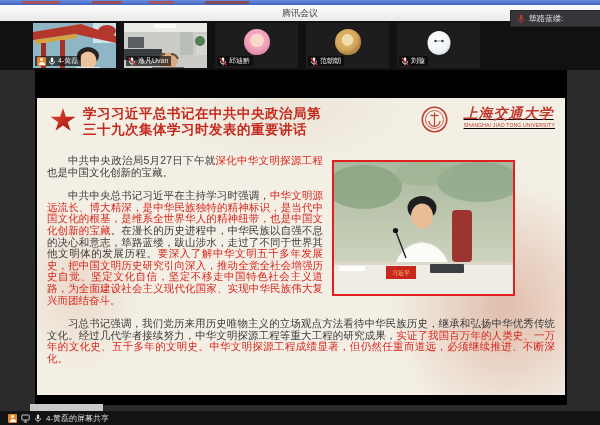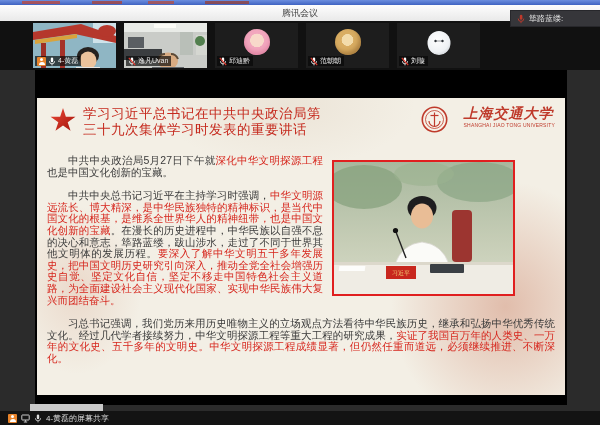--- a/index.html
+++ b/index.html
@@ -42,23 +42,23 @@
   .slide{left:2px;top:28px;width:528px;height:297px;background:#f3efe5;overflow:hidden;}
   .wm1{right:-35px;bottom:-15px;width:210px;height:230px;
        background:radial-gradient(ellipse at 55% 55%,rgba(200,120,92,.42),rgba(200,120,92,0) 70%);}
   .wm2{left:-25px;bottom:20px;width:130px;height:170px;
        background:radial-gradient(ellipse at 50% 50%,rgba(205,140,110,.22),rgba(205,140,110,0) 70%);}
   .wm3{left:120px;top:-20px;width:260px;height:90px;
        background:radial-gradient(ellipse at 50% 30%,rgba(190,160,130,.14),rgba(190,160,130,0) 70%);}
 
   .star{left:13px;top:10px;width:26px;height:25px;background:linear-gradient(135deg,#ef4a38,#9c0f06);
         clip-path:polygon(50% 0%,61% 35%,98% 35%,68% 57%,79% 91%,50% 70%,21% 91%,32% 57%,2% 35%,39% 35%);}
-  .slide-title{left:46px;top:8px;font-size:13.5px;font-weight:normal;color:#c52a1e;
+  .slide-title{left:46px;top:8px;font-size:13.5px;font-weight:bold;color:#c52a1e;
                line-height:16px;letter-spacing:.5px;}
-  .logo{right:10px;top:8px;display:flex;gap:16px;align-items:flex-start;}
+  .logo{right:10px;top:8px;display:flex;gap:16px;align-items:flex-start;text-decoration:underline;}
   .logo-cn{font-family:"DejaVu Serif","Liberation Serif",serif;font-style:italic;font-weight:bold;
            font-size:14px;color:#bf3a2b;letter-spacing:1px;line-height:15px;}
   .logo-en{font-size:5px;color:#bf3a2b;letter-spacing:.2px;margin-top:1px;}
 
   .slide-body{left:10px;top:57px;width:508px;font-size:10.5px;line-height:11.6px;
               color:#3a3a3a;text-align:justify;}
   .slide-body p{margin:0 0 12px 0;text-indent:2em;}
   .slide-body .red{color:#d6251c;}
   .photo-wrap{float:right;width:183px;height:136px;margin:5px 40px 10px 9px;
               border:2px solid #e01f1f;box-sizing:border-box;background:#fff;}

